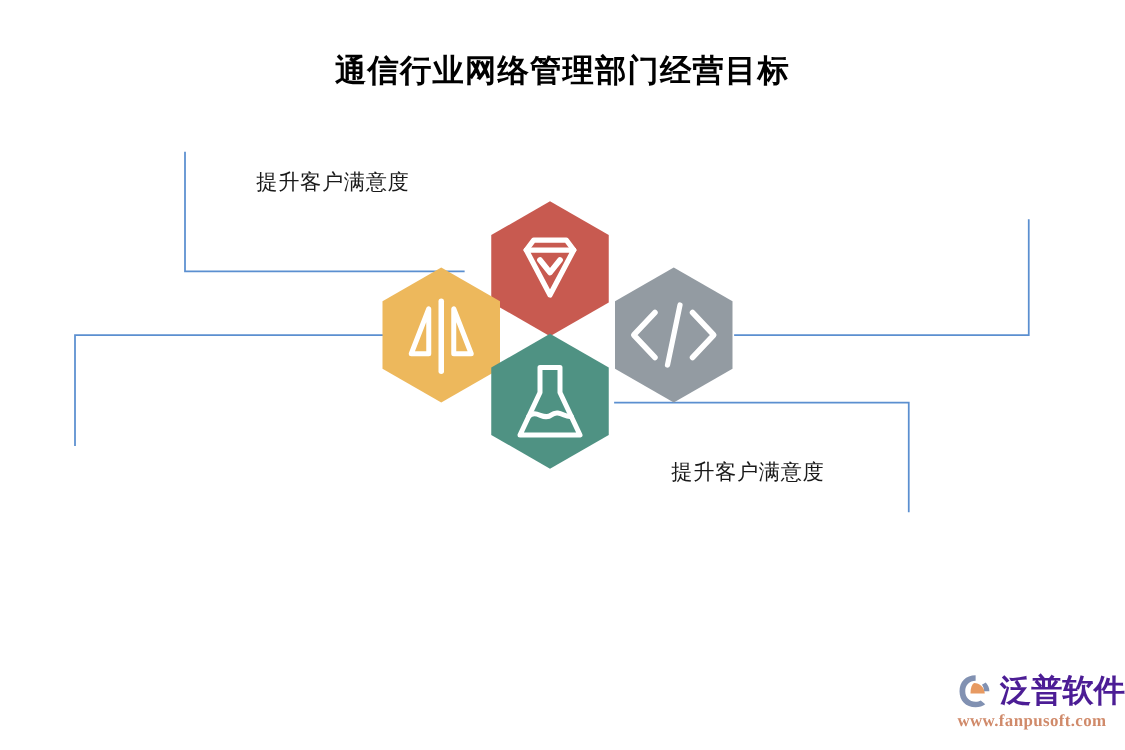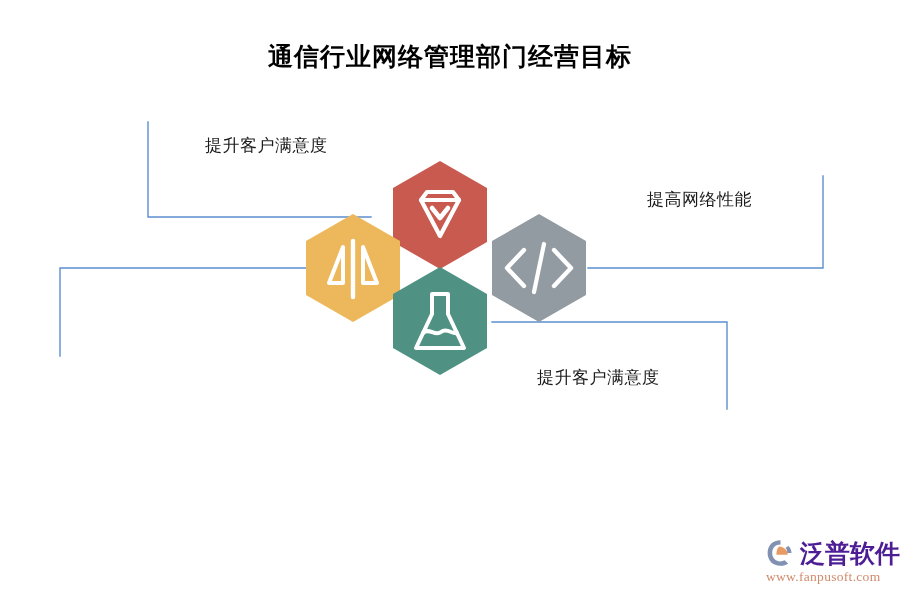--- a/index.html
+++ b/index.html
@@ -57,21 +57,21 @@
     font-size:25px;
     font-weight:bold;
     color:#4c1d95;
     letter-spacing:0px;
     line-height:30px;
     white-space:nowrap;
   }
   .logo-url{
     font-family:"Liberation Serif","DejaVu Serif",serif;
     font-size:13.5px;
-    font-weight:normal;
+    font-weight:bold;
     color:#d08a6a;
     letter-spacing:0.3px;
     margin-top:-1px;
     white-space:nowrap;
   }
 </style>
 </head>
 <body>
 
 <div id="stage">
@@ -129,21 +129,20 @@
       <polygon points="49,1 96,28 96,82 49,109 2,82 2,28" fill="#4f9283"></polygon>
       <g fill="none" stroke="#ffffff" stroke-width="4" stroke-linejoin="round" stroke-linecap="round">
         <path d="M41,28 L57,28 L57,48 L73,82 L25,82 L41,48 Z"></path>
         <path d="M32,67 C38,61 44,71 50,66 C56,61 62,69 66,67"></path>
       </g>
     </svg>
   </div>
 
   <div class="lbl" style="left:205px;top:134px;">提升客户满意度</div>
 
-  <div class="lbl" style="left:647px;top:188px;">提高网络性能</div>
 
 
   <div class="lbl" style="left:537px;top:366px;">提升客户满意度</div>
 
   <div class="logo">
     <div class="logo-row">
       <svg class="logo-mark" viewBox="0 0 30 30" xmlns="http://www.w3.org/2000/svg">
         <path d="M14.5,2.2 C6.6,2.2 1.6,7.6 1.6,15 C1.6,22.4 6.6,27.8 14.5,27.8
                  C17.6,27.8 20.2,26.9 22.2,25.4 L18.6,22.3
                  C17.4,23.0 16.0,23.4 14.5,23.4 C9.5,23.4 6.2,20.0 6.2,15

